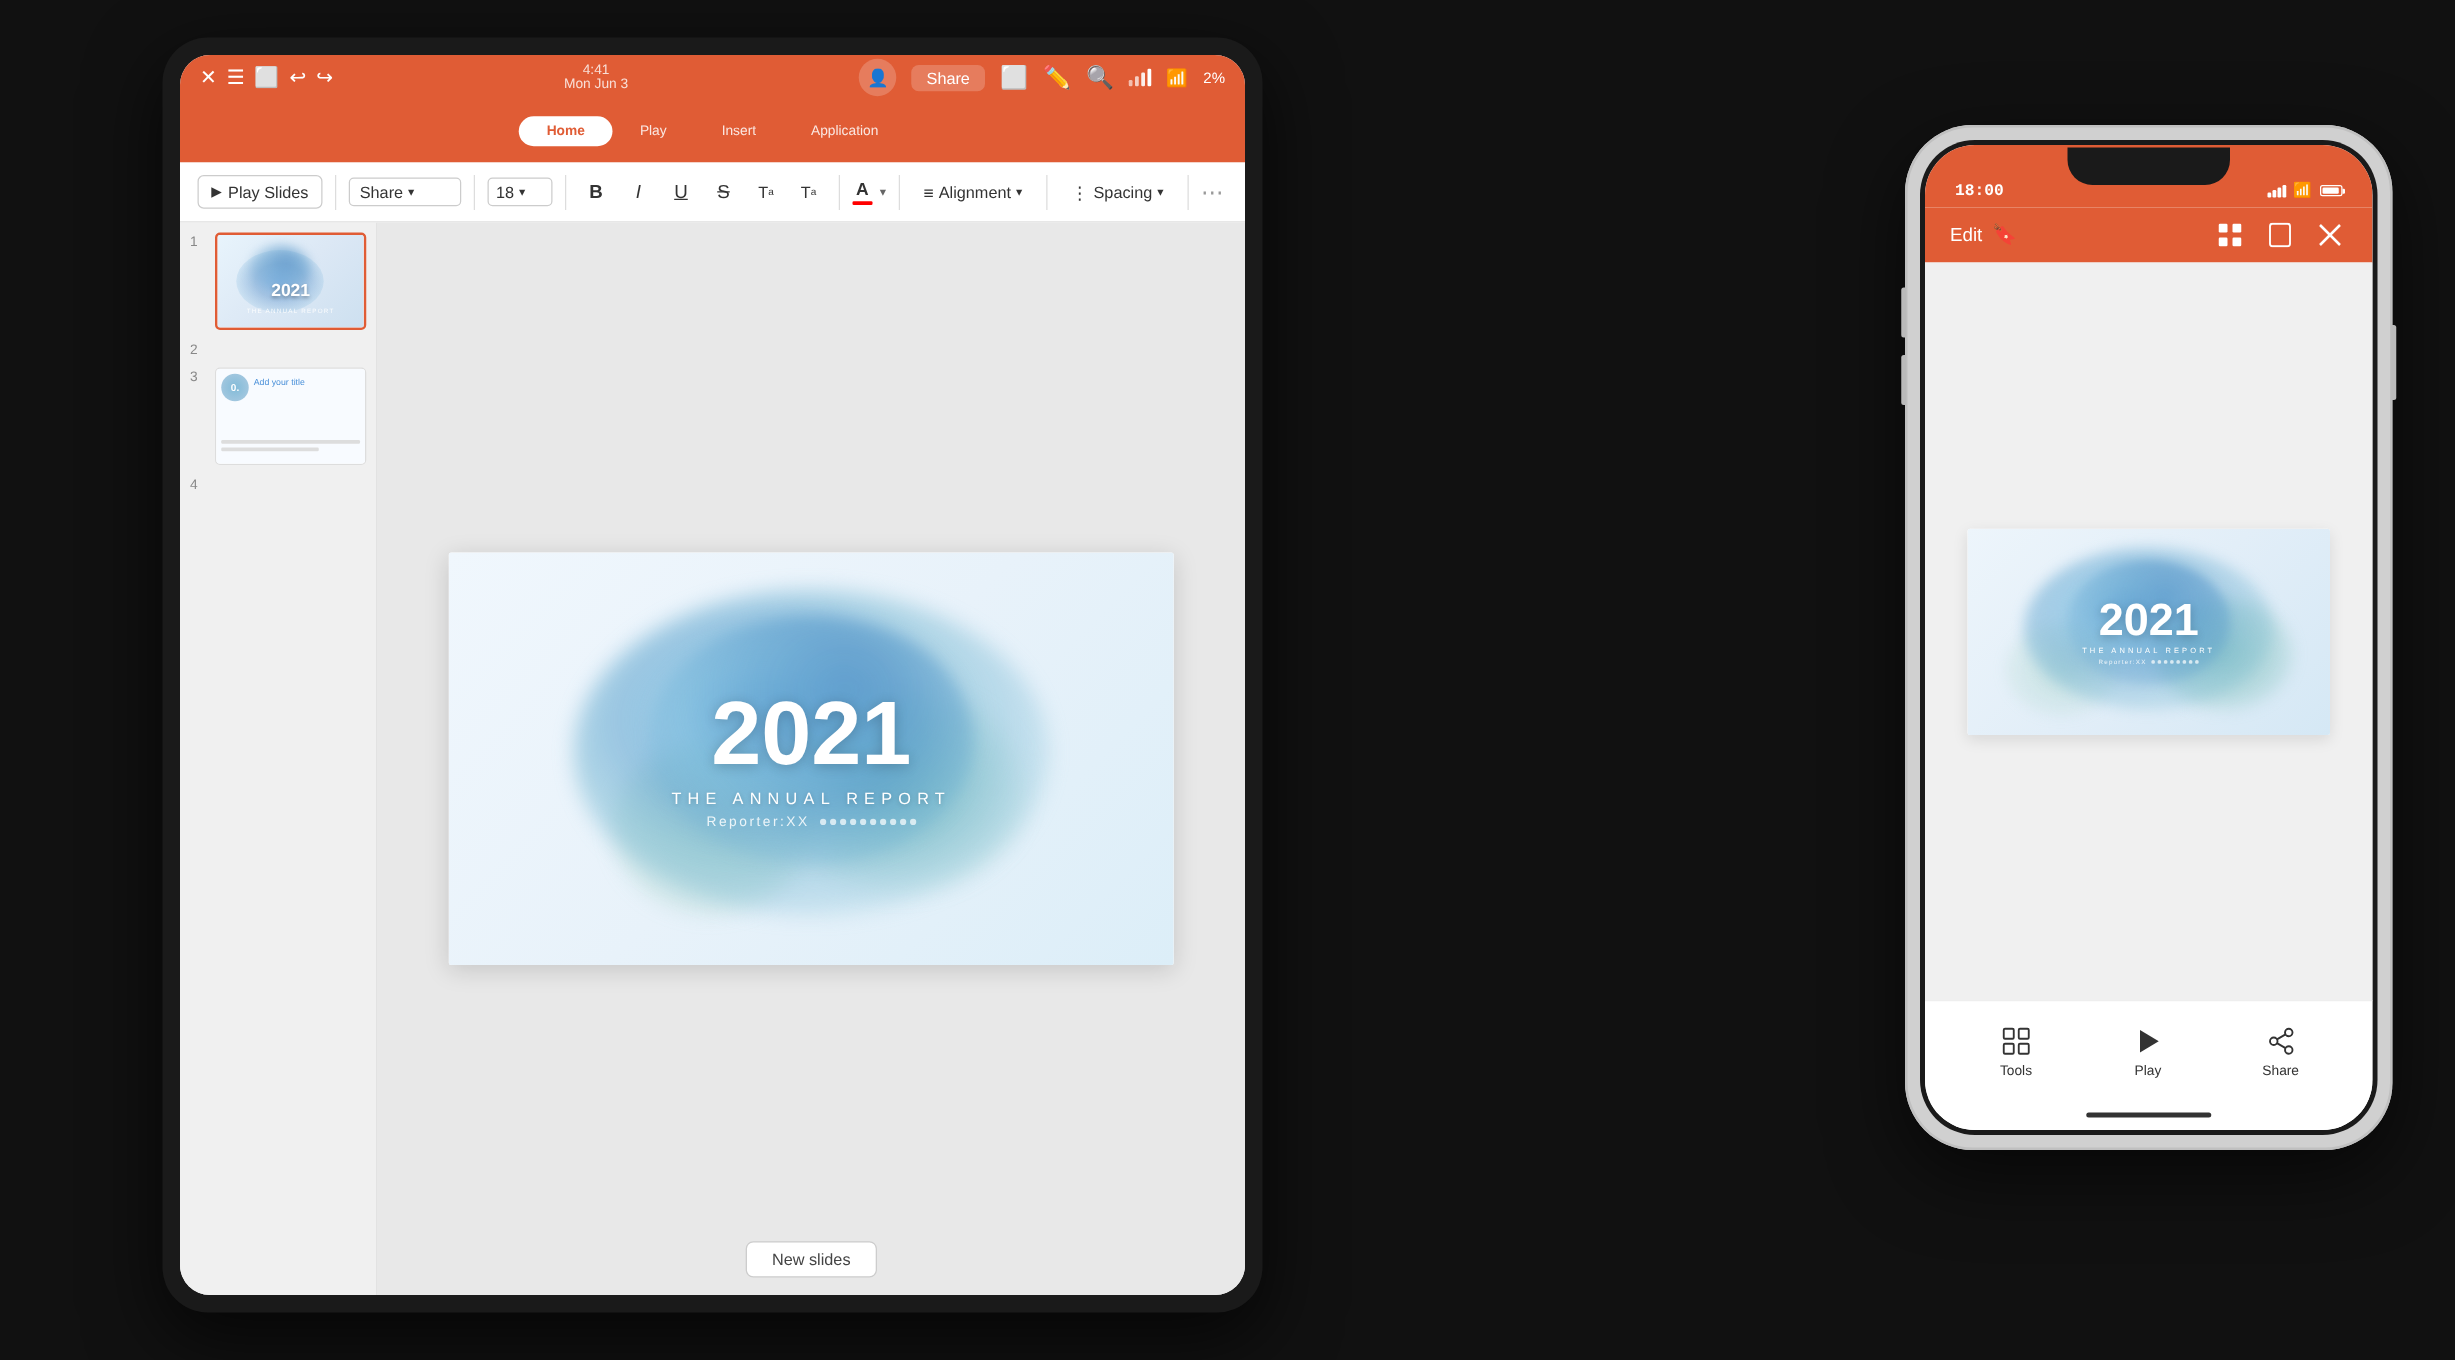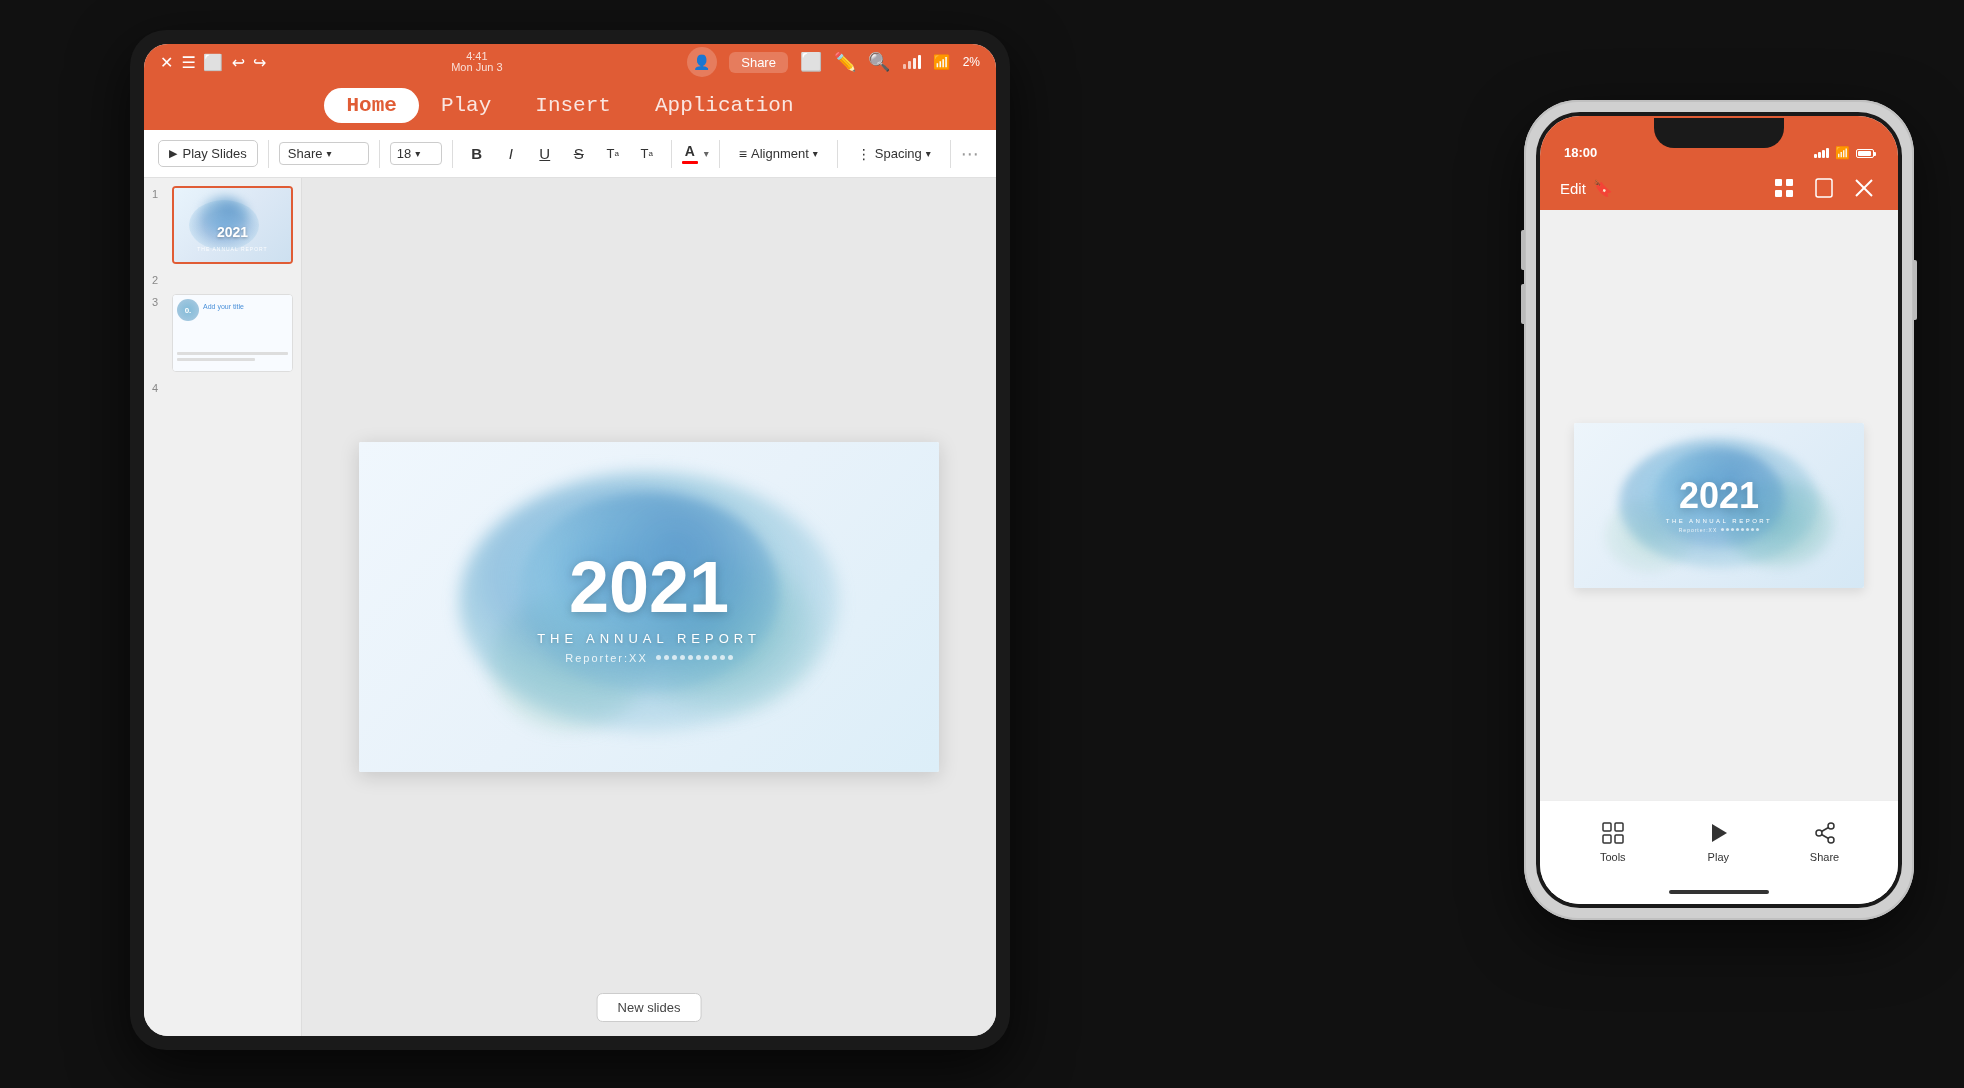--- a/index.html
+++ b/index.html
@@ -69,25 +69,24 @@
       display: flex;
       align-items: center;
       justify-content: center;
       gap: 0;
     }
 
     .toolbar-tabs { display: flex; gap: 0; align-items: center; }
     .toolbar-tab {
       padding: 6px 22px;
       color: white;
-      font-size: 21px;
+      font-size: 11px;
       cursor: pointer;
       border-radius: 20px;
       opacity: 0.85;
-      font-family: Liberation Mono, monospace;
     }
     .toolbar-tab.active {
       background: white;
       color: #e05c35;
       opacity: 1;
       font-weight: 600;
     }
 
     
     .tablet-formatbar {
@@ -560,20 +559,21 @@
       background: #e05c35;
       height: 50px;
       display: flex;
       align-items: flex-end;
       justify-content: space-between;
       padding: 0 24px 6px;
       color: white;
       font-size: 13px;
       font-weight: 600;
       flex-shrink: 0;
+      font-family: Liberation Mono, monospace;
     }
 
     .phone-status-right { display: flex; gap: 6px; align-items: center; }
 
     .phone-toolbar {
       background: #e05c35;
       height: 44px;
       display: flex;
       align-items: center;
       justify-content: space-between;

